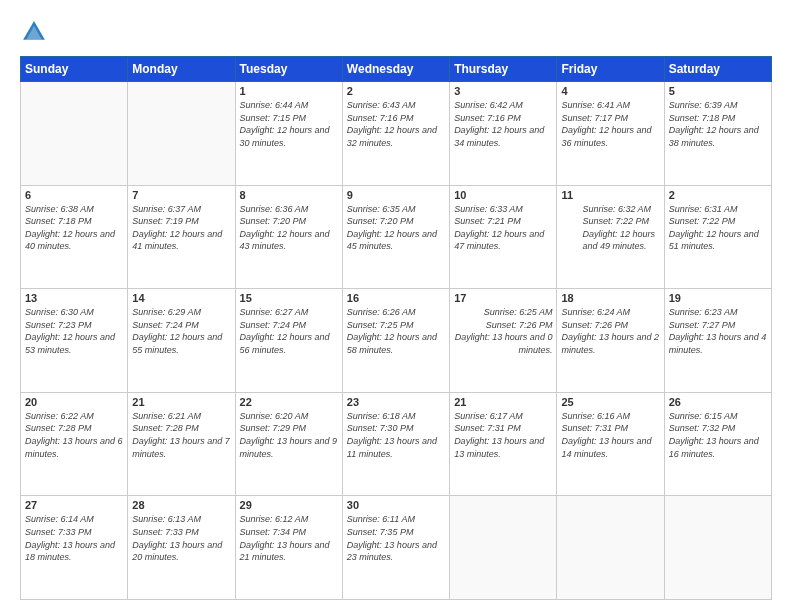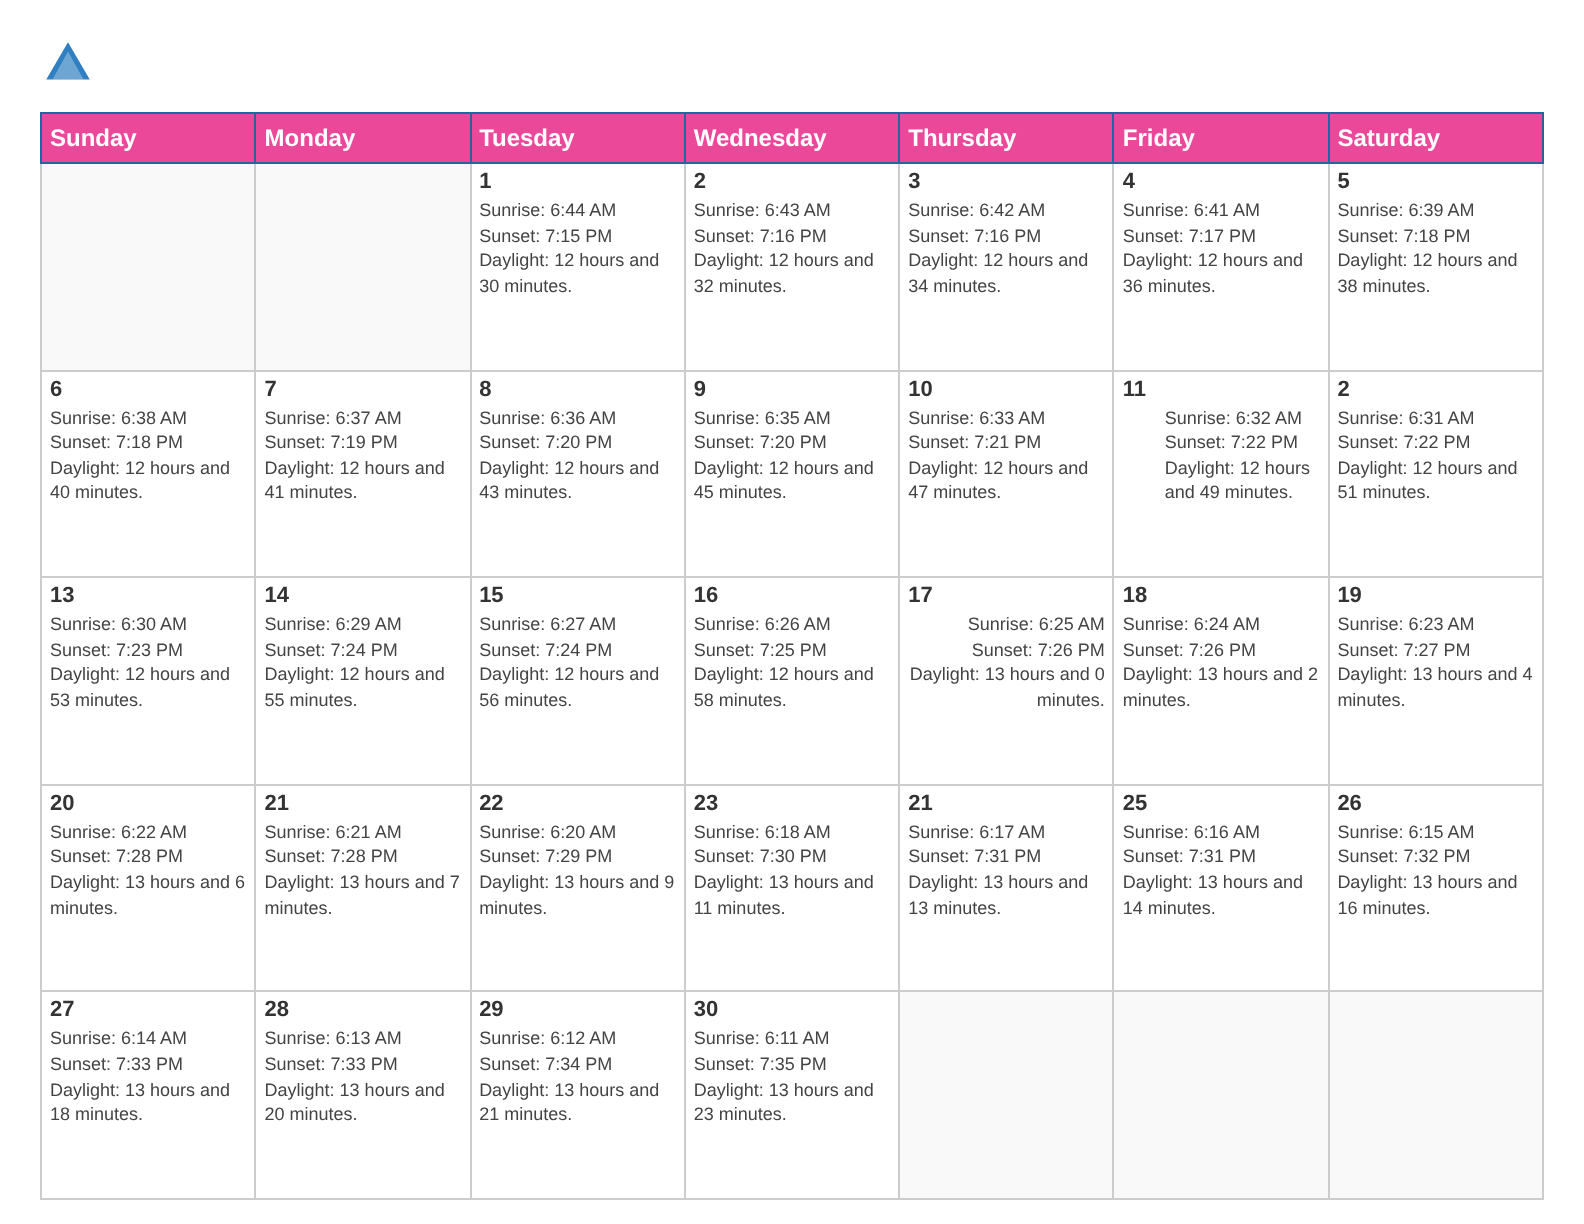--- a/index.html
+++ b/index.html
@@ -56,21 +56,21 @@
       color: #555;
     }
     .calendar {
       flex: 1;
       border: 1px solid #ccc;
       border-collapse: collapse;
       width: 100%;
       table-layout: fixed;
     }
     .calendar th {
-      background: #ec4899;
+      background: #1d4ed8;
       color: #fff;
       font-size: 12px;
       font-weight: bold;
       padding: 5px 4px;
       text-align: left;
       border: 1px solid #2266a0;
     }
     .calendar td {
       border: 1px solid #ccc;
       vertical-align: top;
@@ -87,20 +87,21 @@
       font-size: 11px;
       font-weight: bold;
       color: #333;
       margin-bottom: 2px;
       display: block;
     }
     .day-info {
       font-size: 9px;
       color: #444;
       line-height: 1.4;
+      font-style: italic;
     }
   </style>
 </head>
 <body>
 
 <div class="page">
   <div class="header">
     <div class="logo">
       <svg class="logo-icon" viewBox="0 0 36 36">
         <polygon points="18,4 32,28 4,28" fill="#2f7fc1"></polygon>

